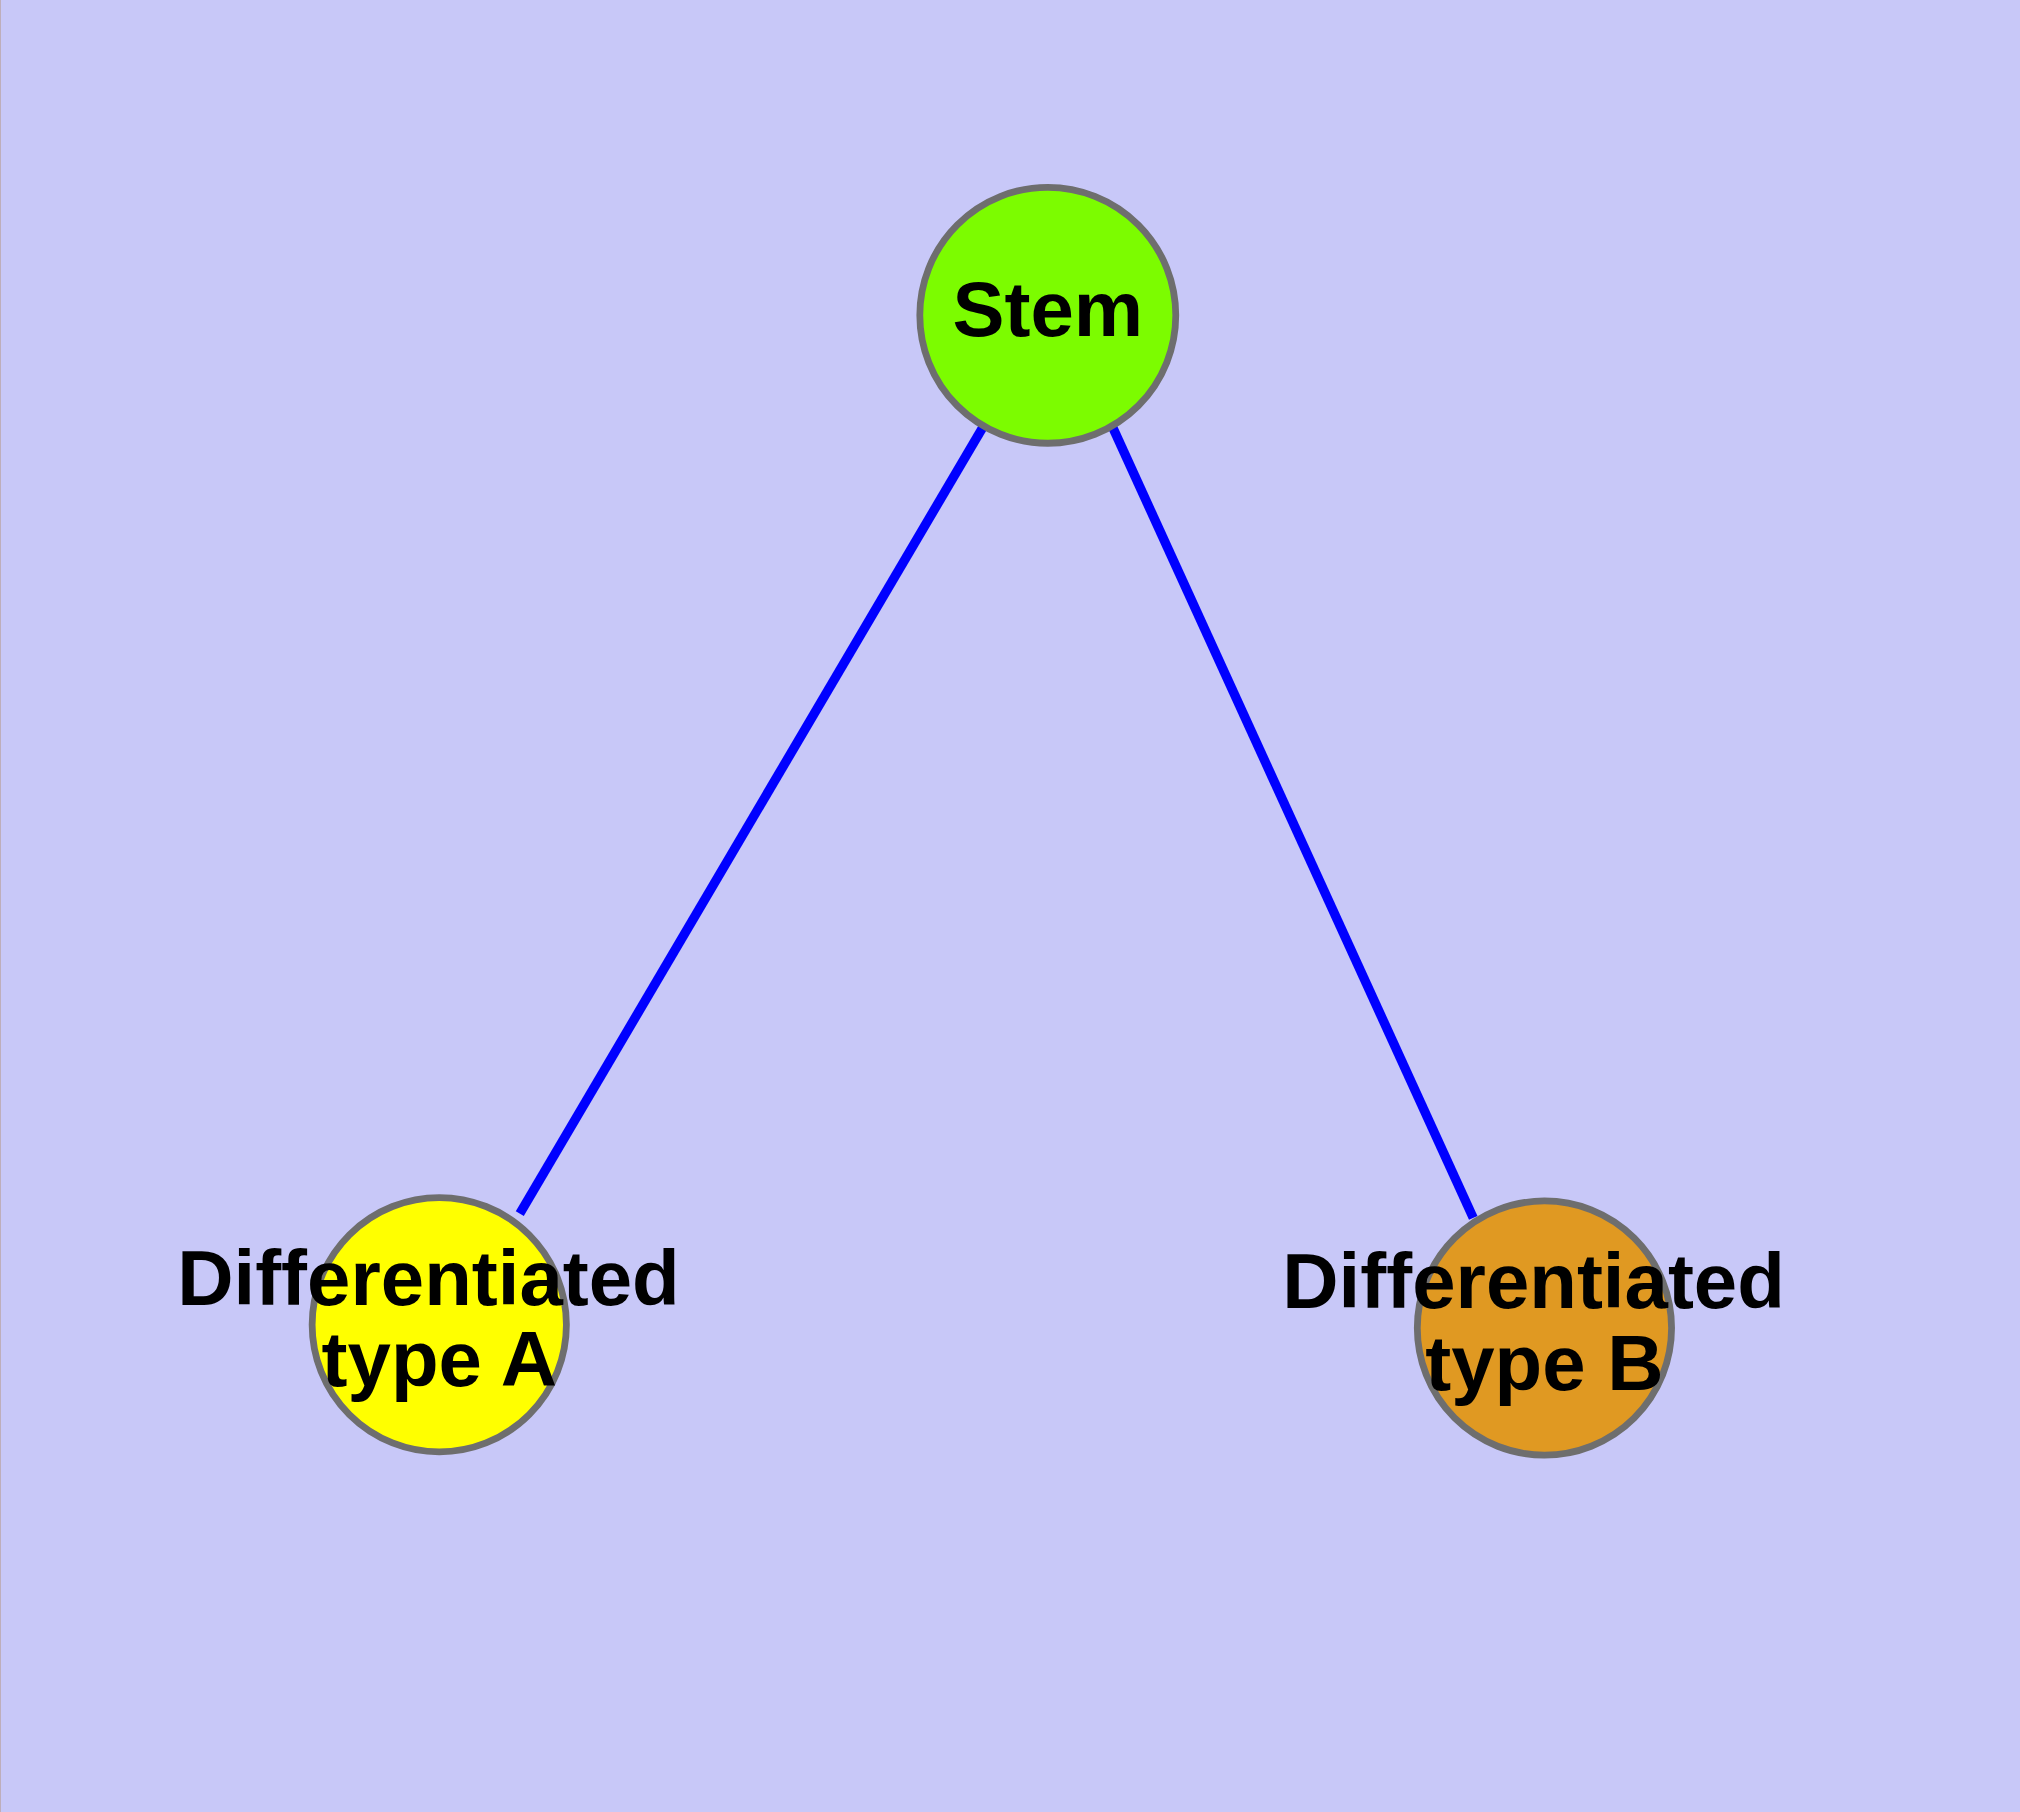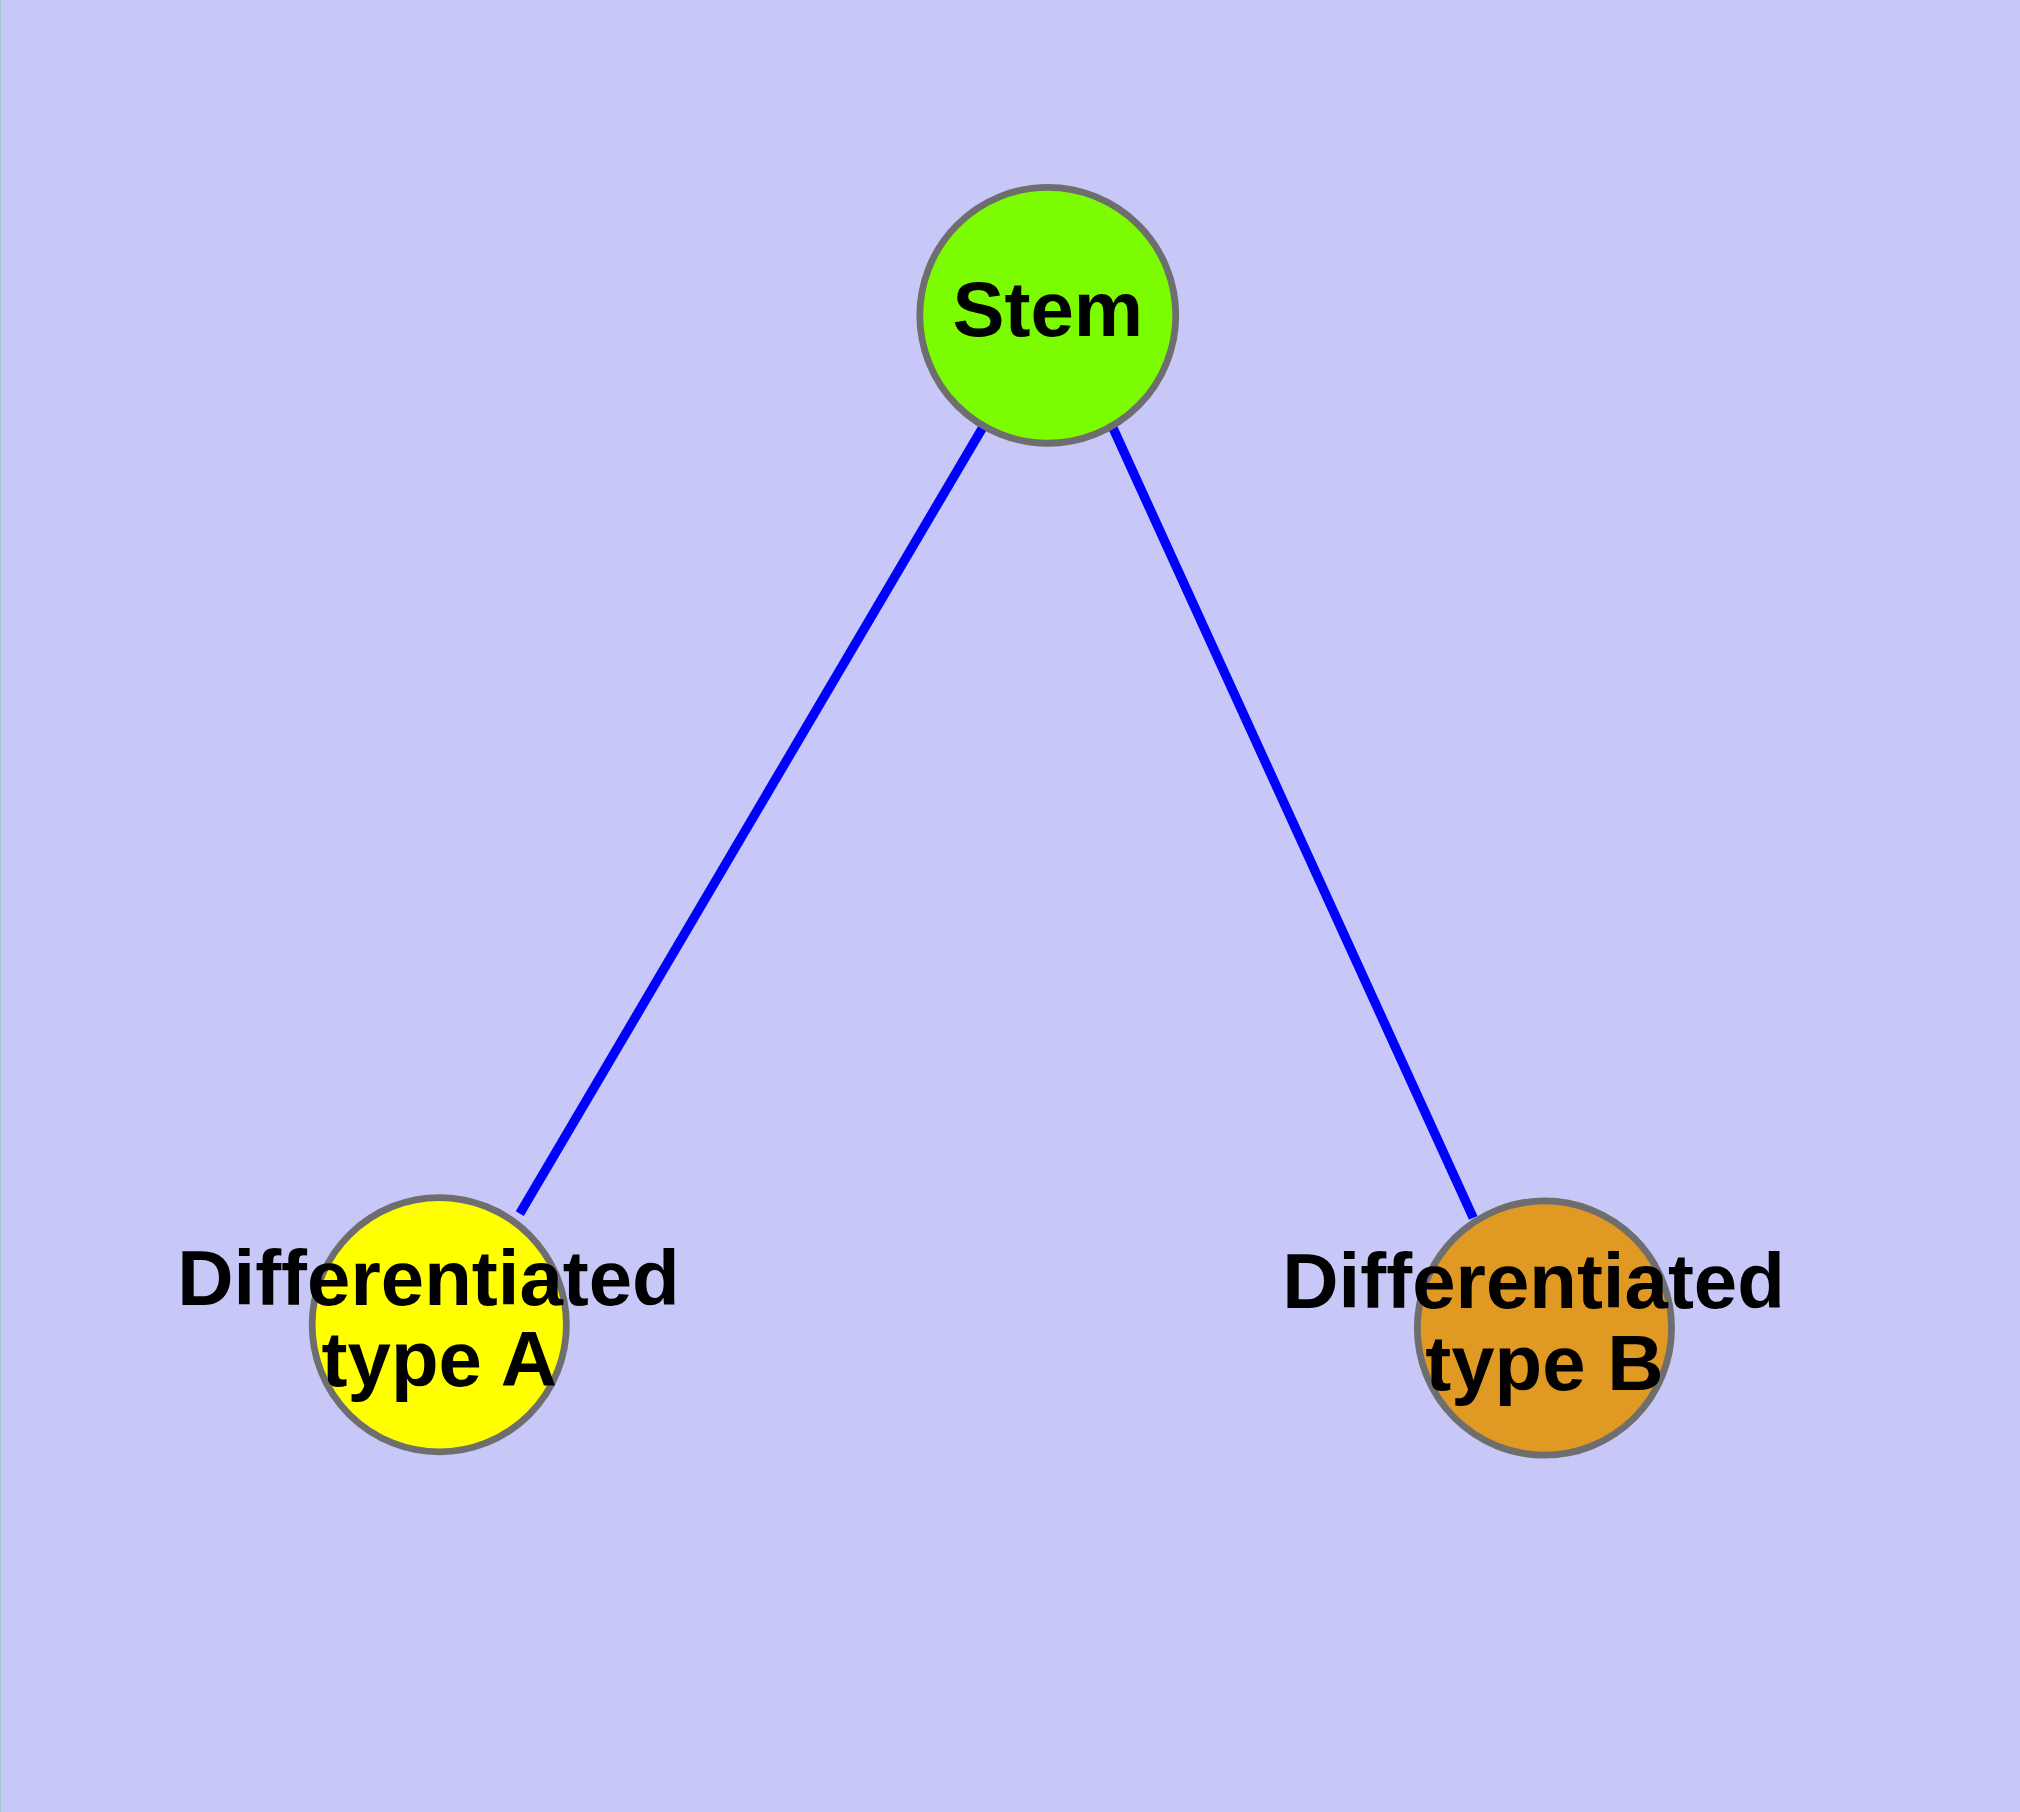--- a/index.html
+++ b/index.html
@@ -4,21 +4,21 @@
 <style>
   html, body {
     margin: 0;
     padding: 0;
     background: #c8c8f8;
   }
   #canvas {
     position: relative;
     width: 2021px;
     height: 1812px;
-    background: #22c55e;
+    background: #a16207;
     overflow: hidden;
     font-family: "Liberation Sans", sans-serif;
   }
   #graph-svg {
     position: absolute;
     top: 0;
     left: 0;
     width: 2021px;
     height: 1812px;
     display: block;

